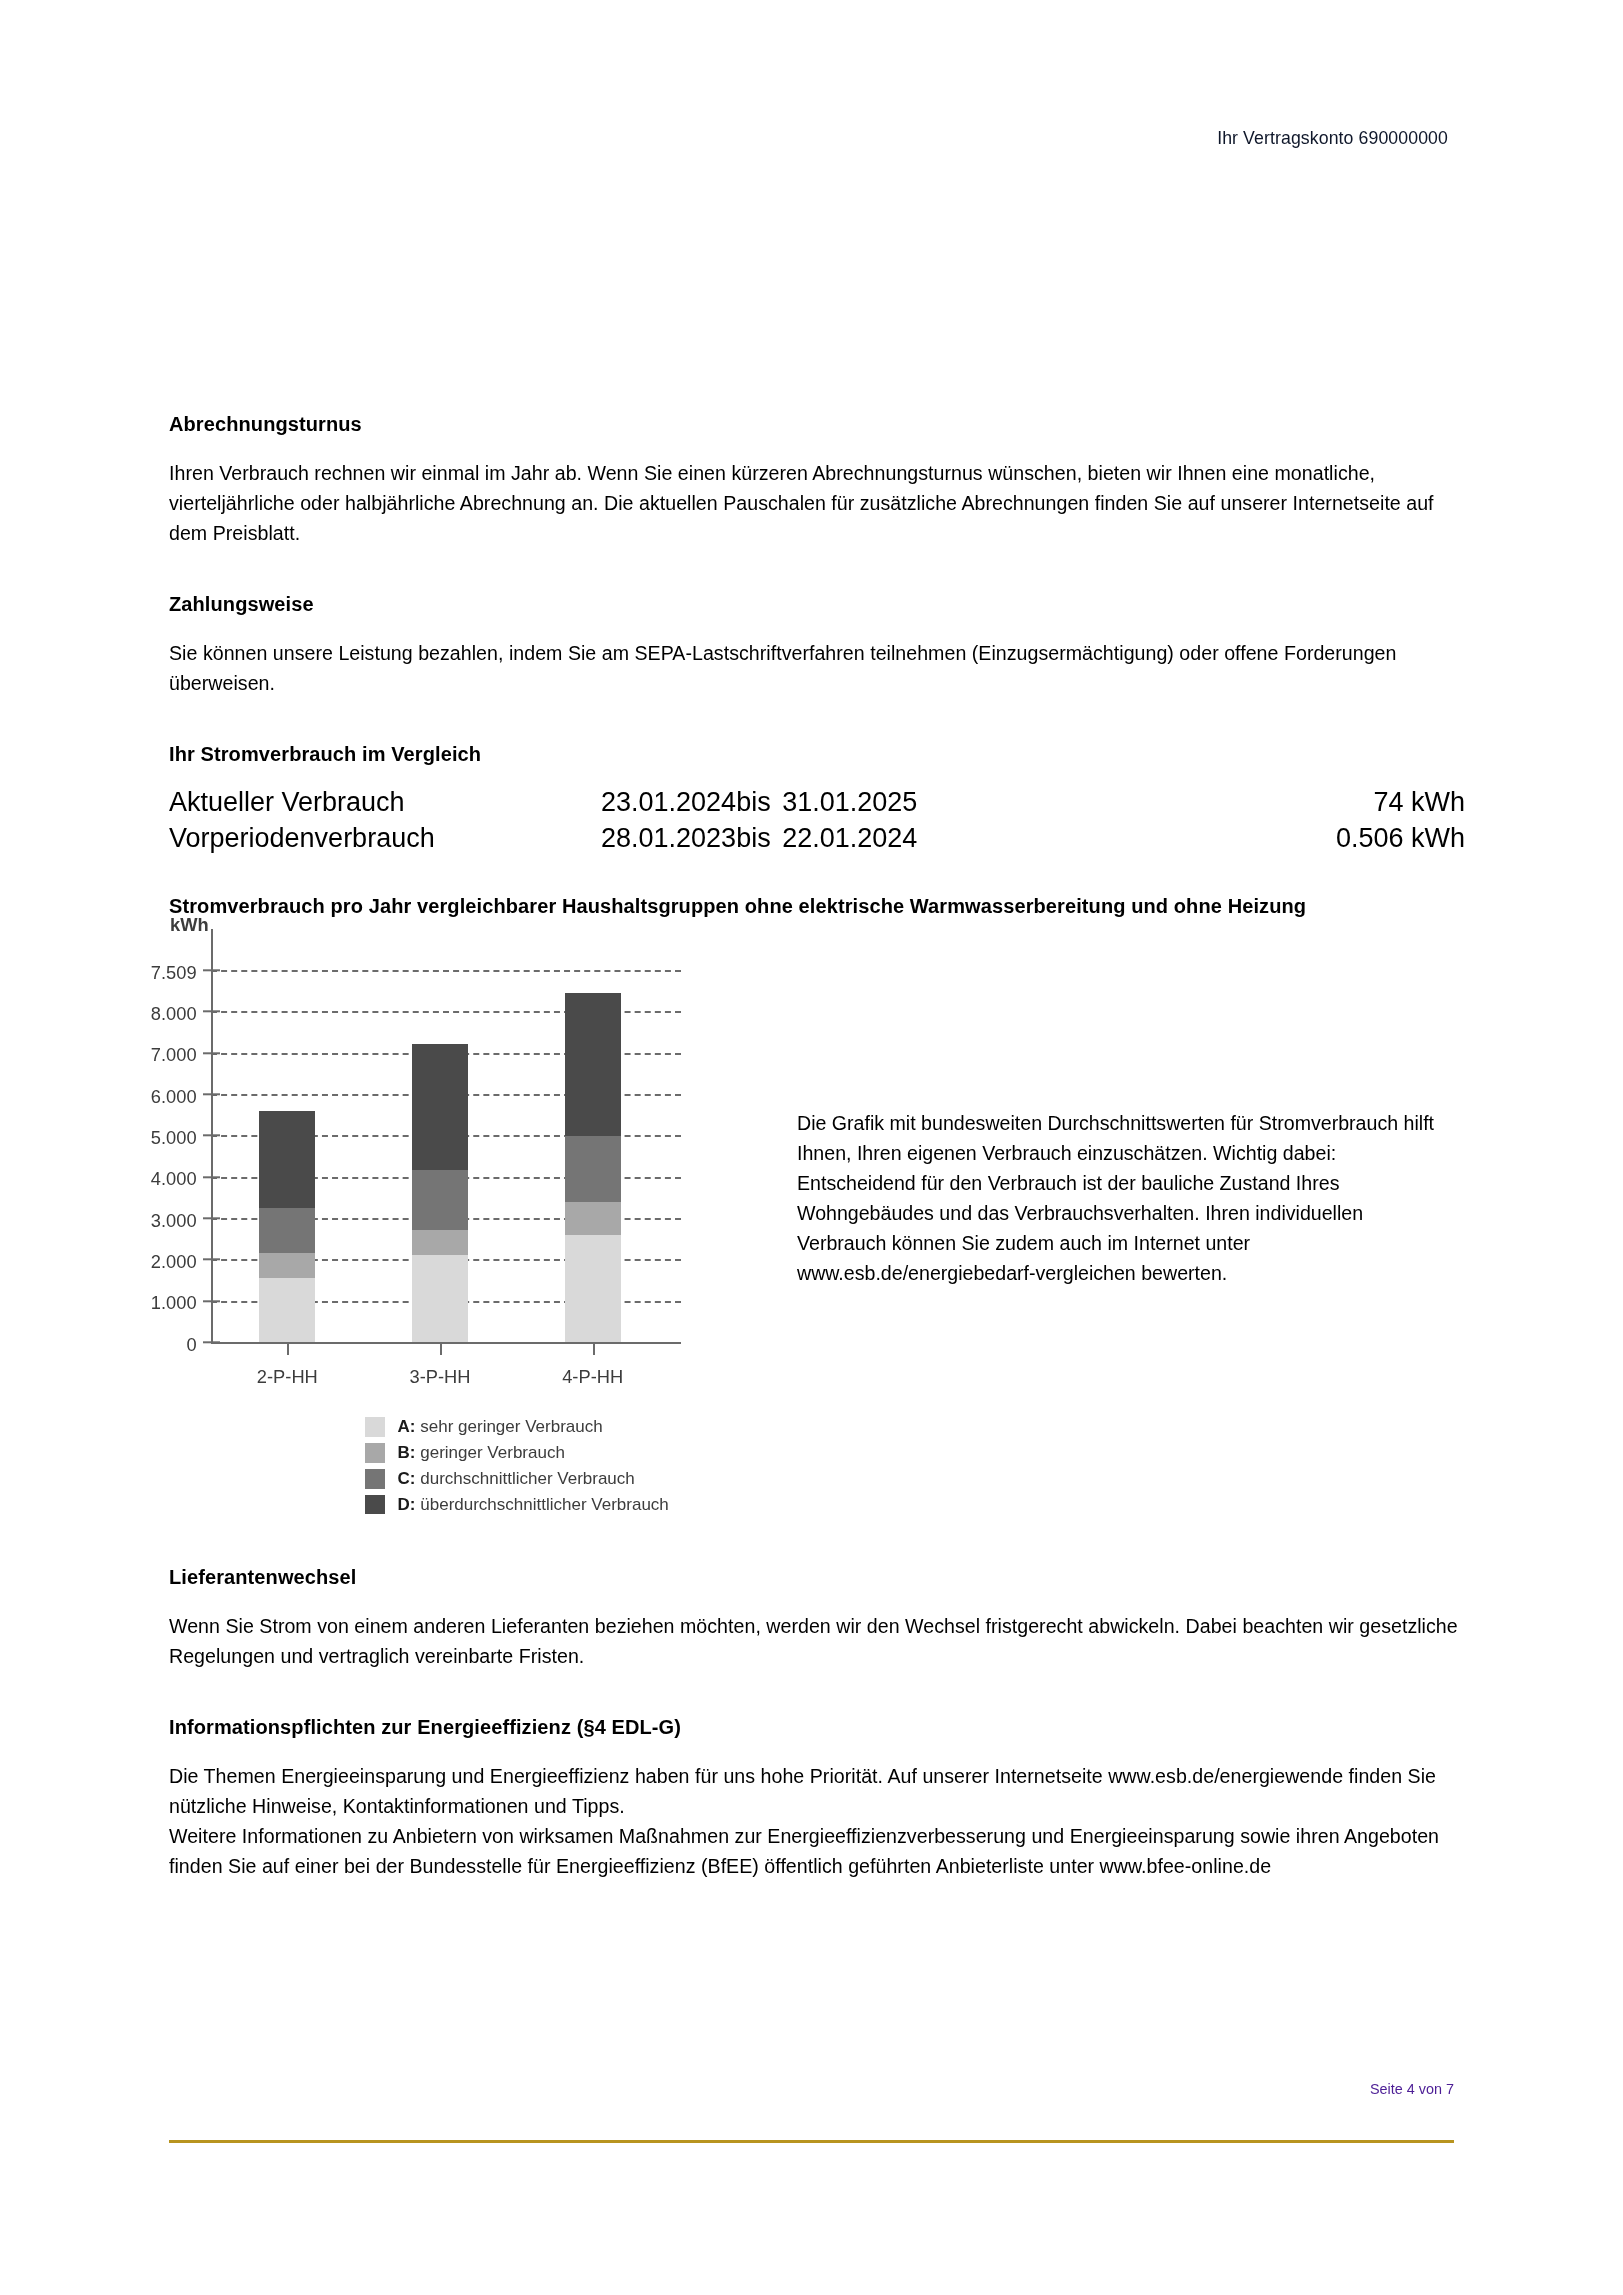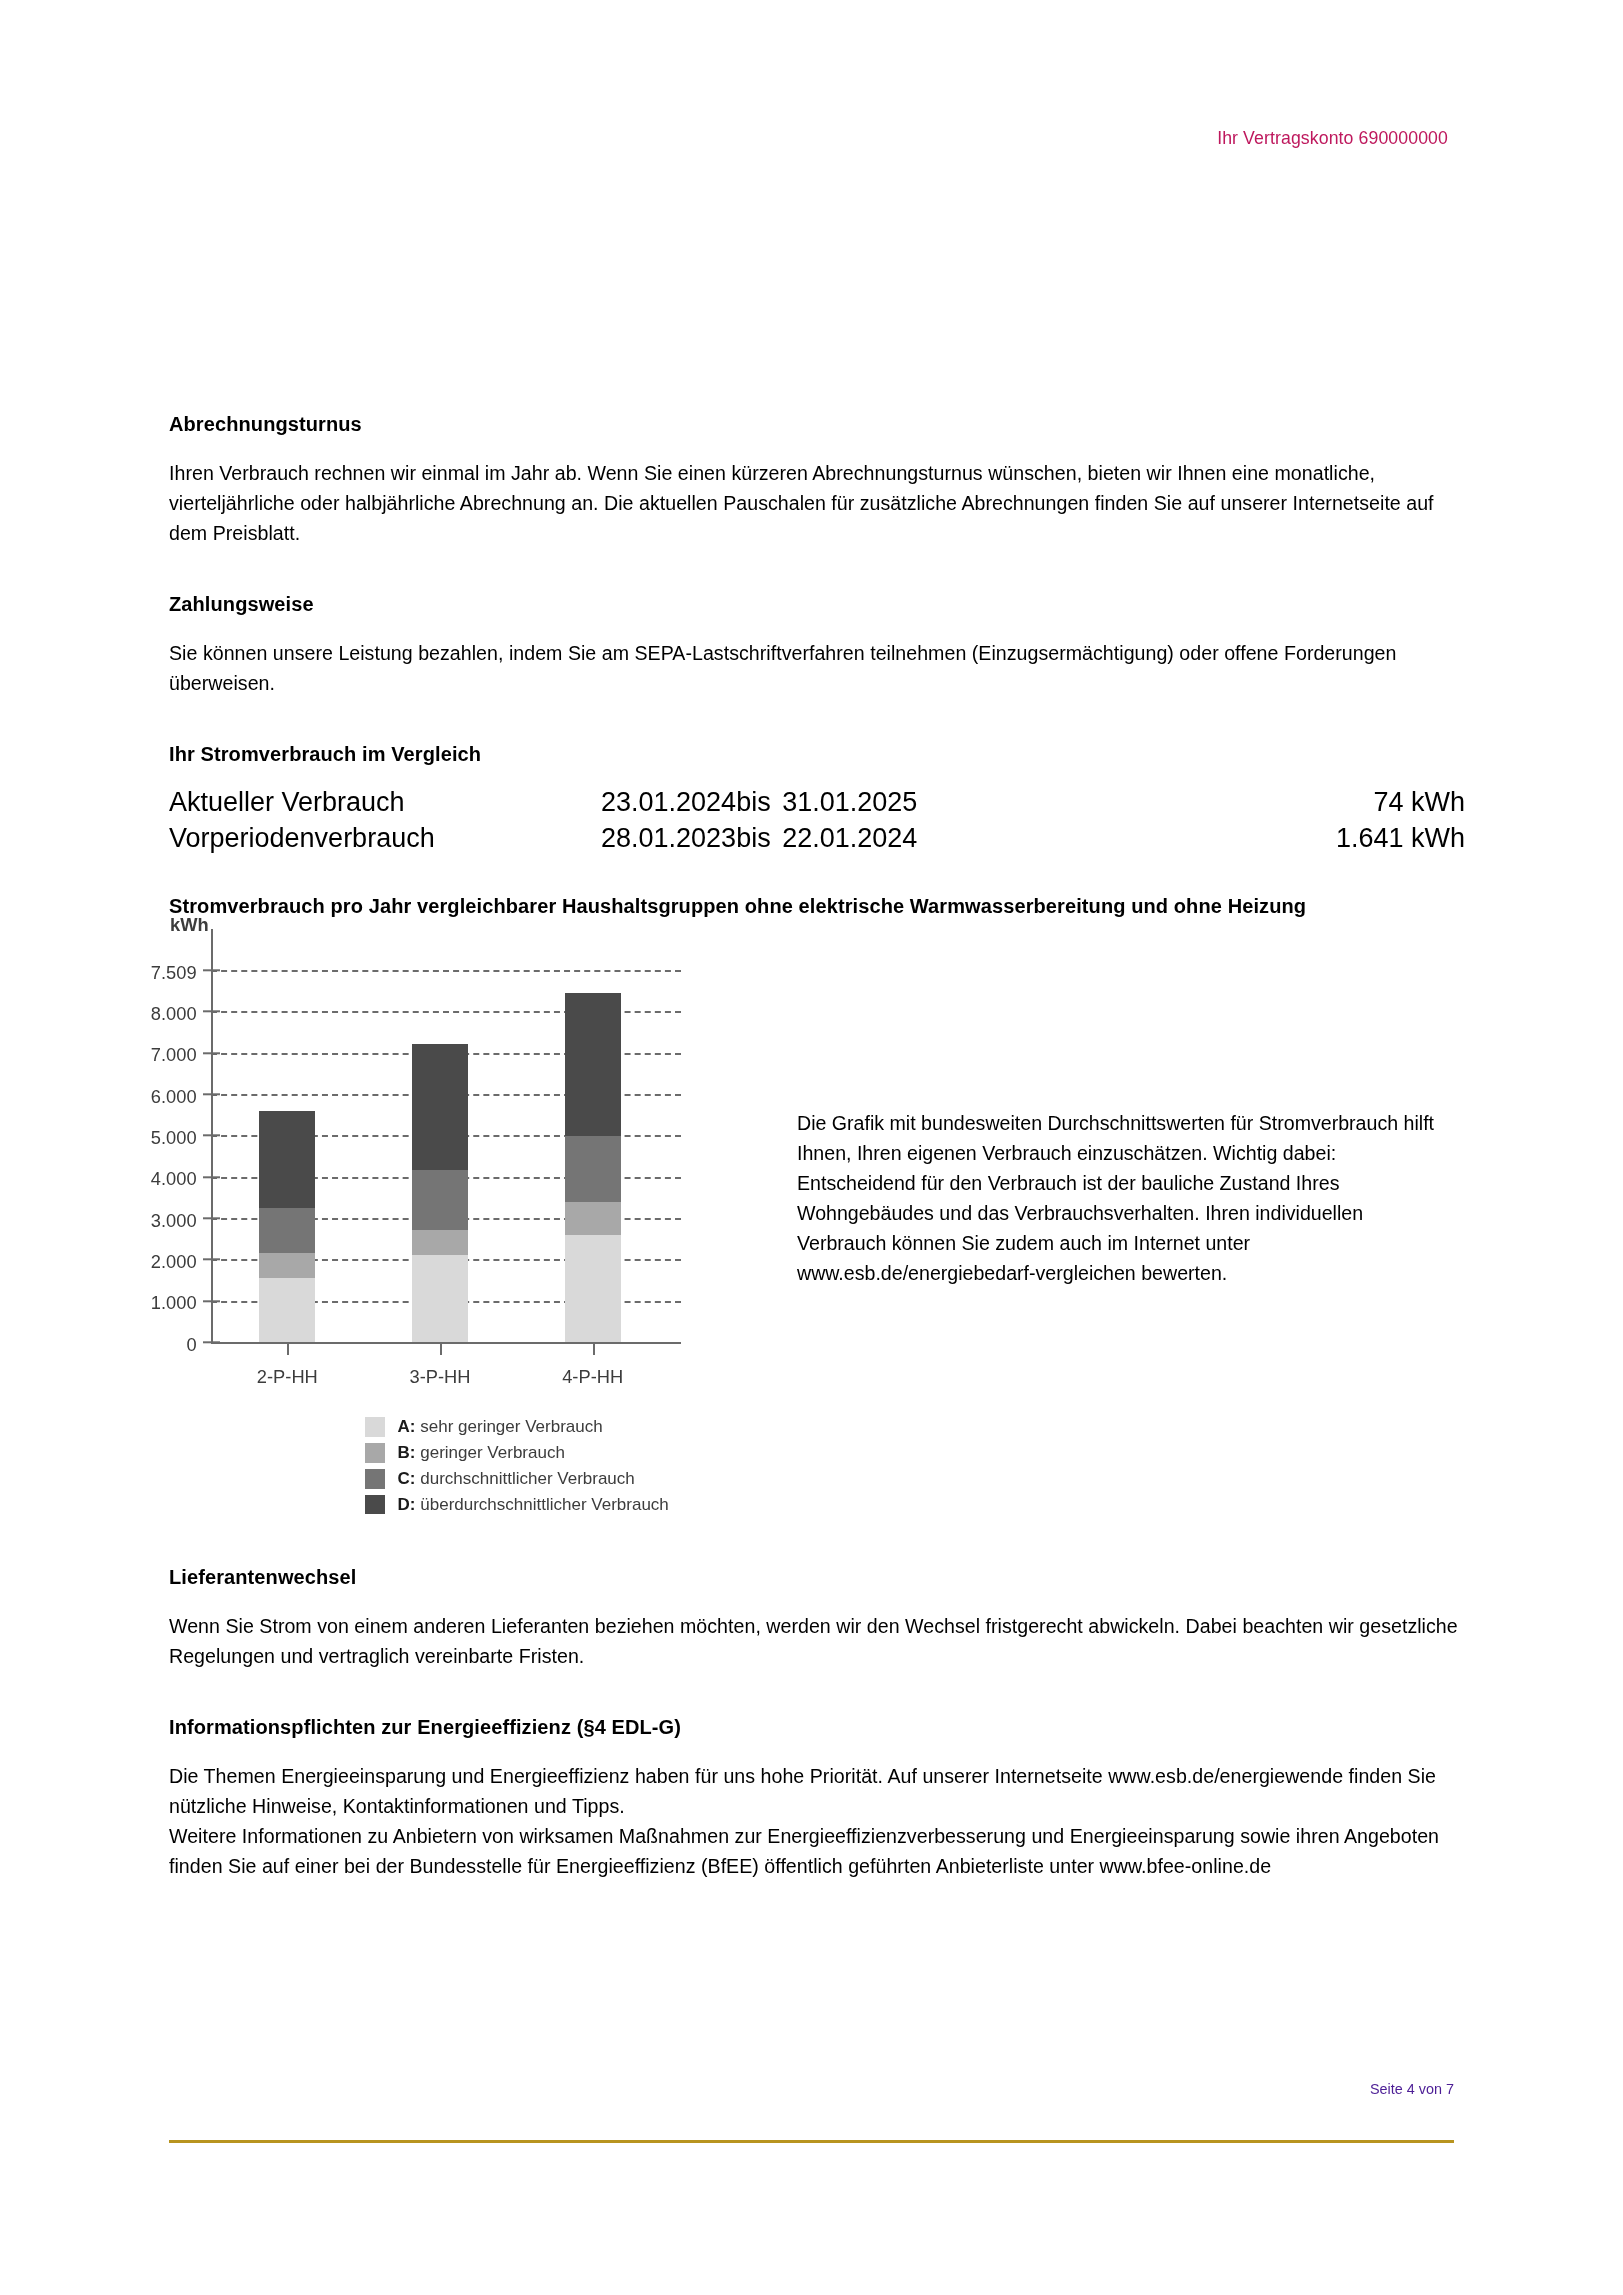--- a/index.html
+++ b/index.html
@@ -9,21 +9,21 @@
     font-family:"Liberation Sans", sans-serif;
     color:#000000;
     position:relative;
     overflow:hidden;
   }
   .page { position:absolute; inset:0; }
 
   
   .doc-header{
     position:absolute; top:128px; right:175px;
-    font-size:17.7px; letter-spacing:0.1px; color:#be185d;
+    font-size:17.7px; letter-spacing:0.1px; color:#0f172a;
   }
 
   
   .content{
     position:absolute; left:169px; top:412px; width:1296px;
   }
 
   h2.sec-head{
     font-size:20px; font-weight:bold; margin:0 0 22px 0;
     letter-spacing:0.1px; line-height:1.2;
@@ -155,21 +155,21 @@
           <td class="c-from">23.01.2024</td>
           <td class="c-bis">bis</td>
           <td class="c-to">31.01.2025</td>
           <td class="c-val">74 kWh</td>
         </tr>
         <tr>
           <td class="c-label">Vorperiodenverbrauch</td>
           <td class="c-from">28.01.2023</td>
           <td class="c-bis">bis</td>
           <td class="c-to">22.01.2024</td>
-          <td class="c-val">1.641 kWh</td>
+          <td class="c-val">0.506 kWh</td>
         </tr>
       </tbody>
     </table>
 
     <div class="gap-md"></div>
 
     <h3 class="chart-title">Stromverbrauch pro Jahr vergleichbarer Haushaltsgruppen ohne elektrische Warmwasserbereitung und ohne Heizung</h3>
 
     <div class="chart-row">
 

